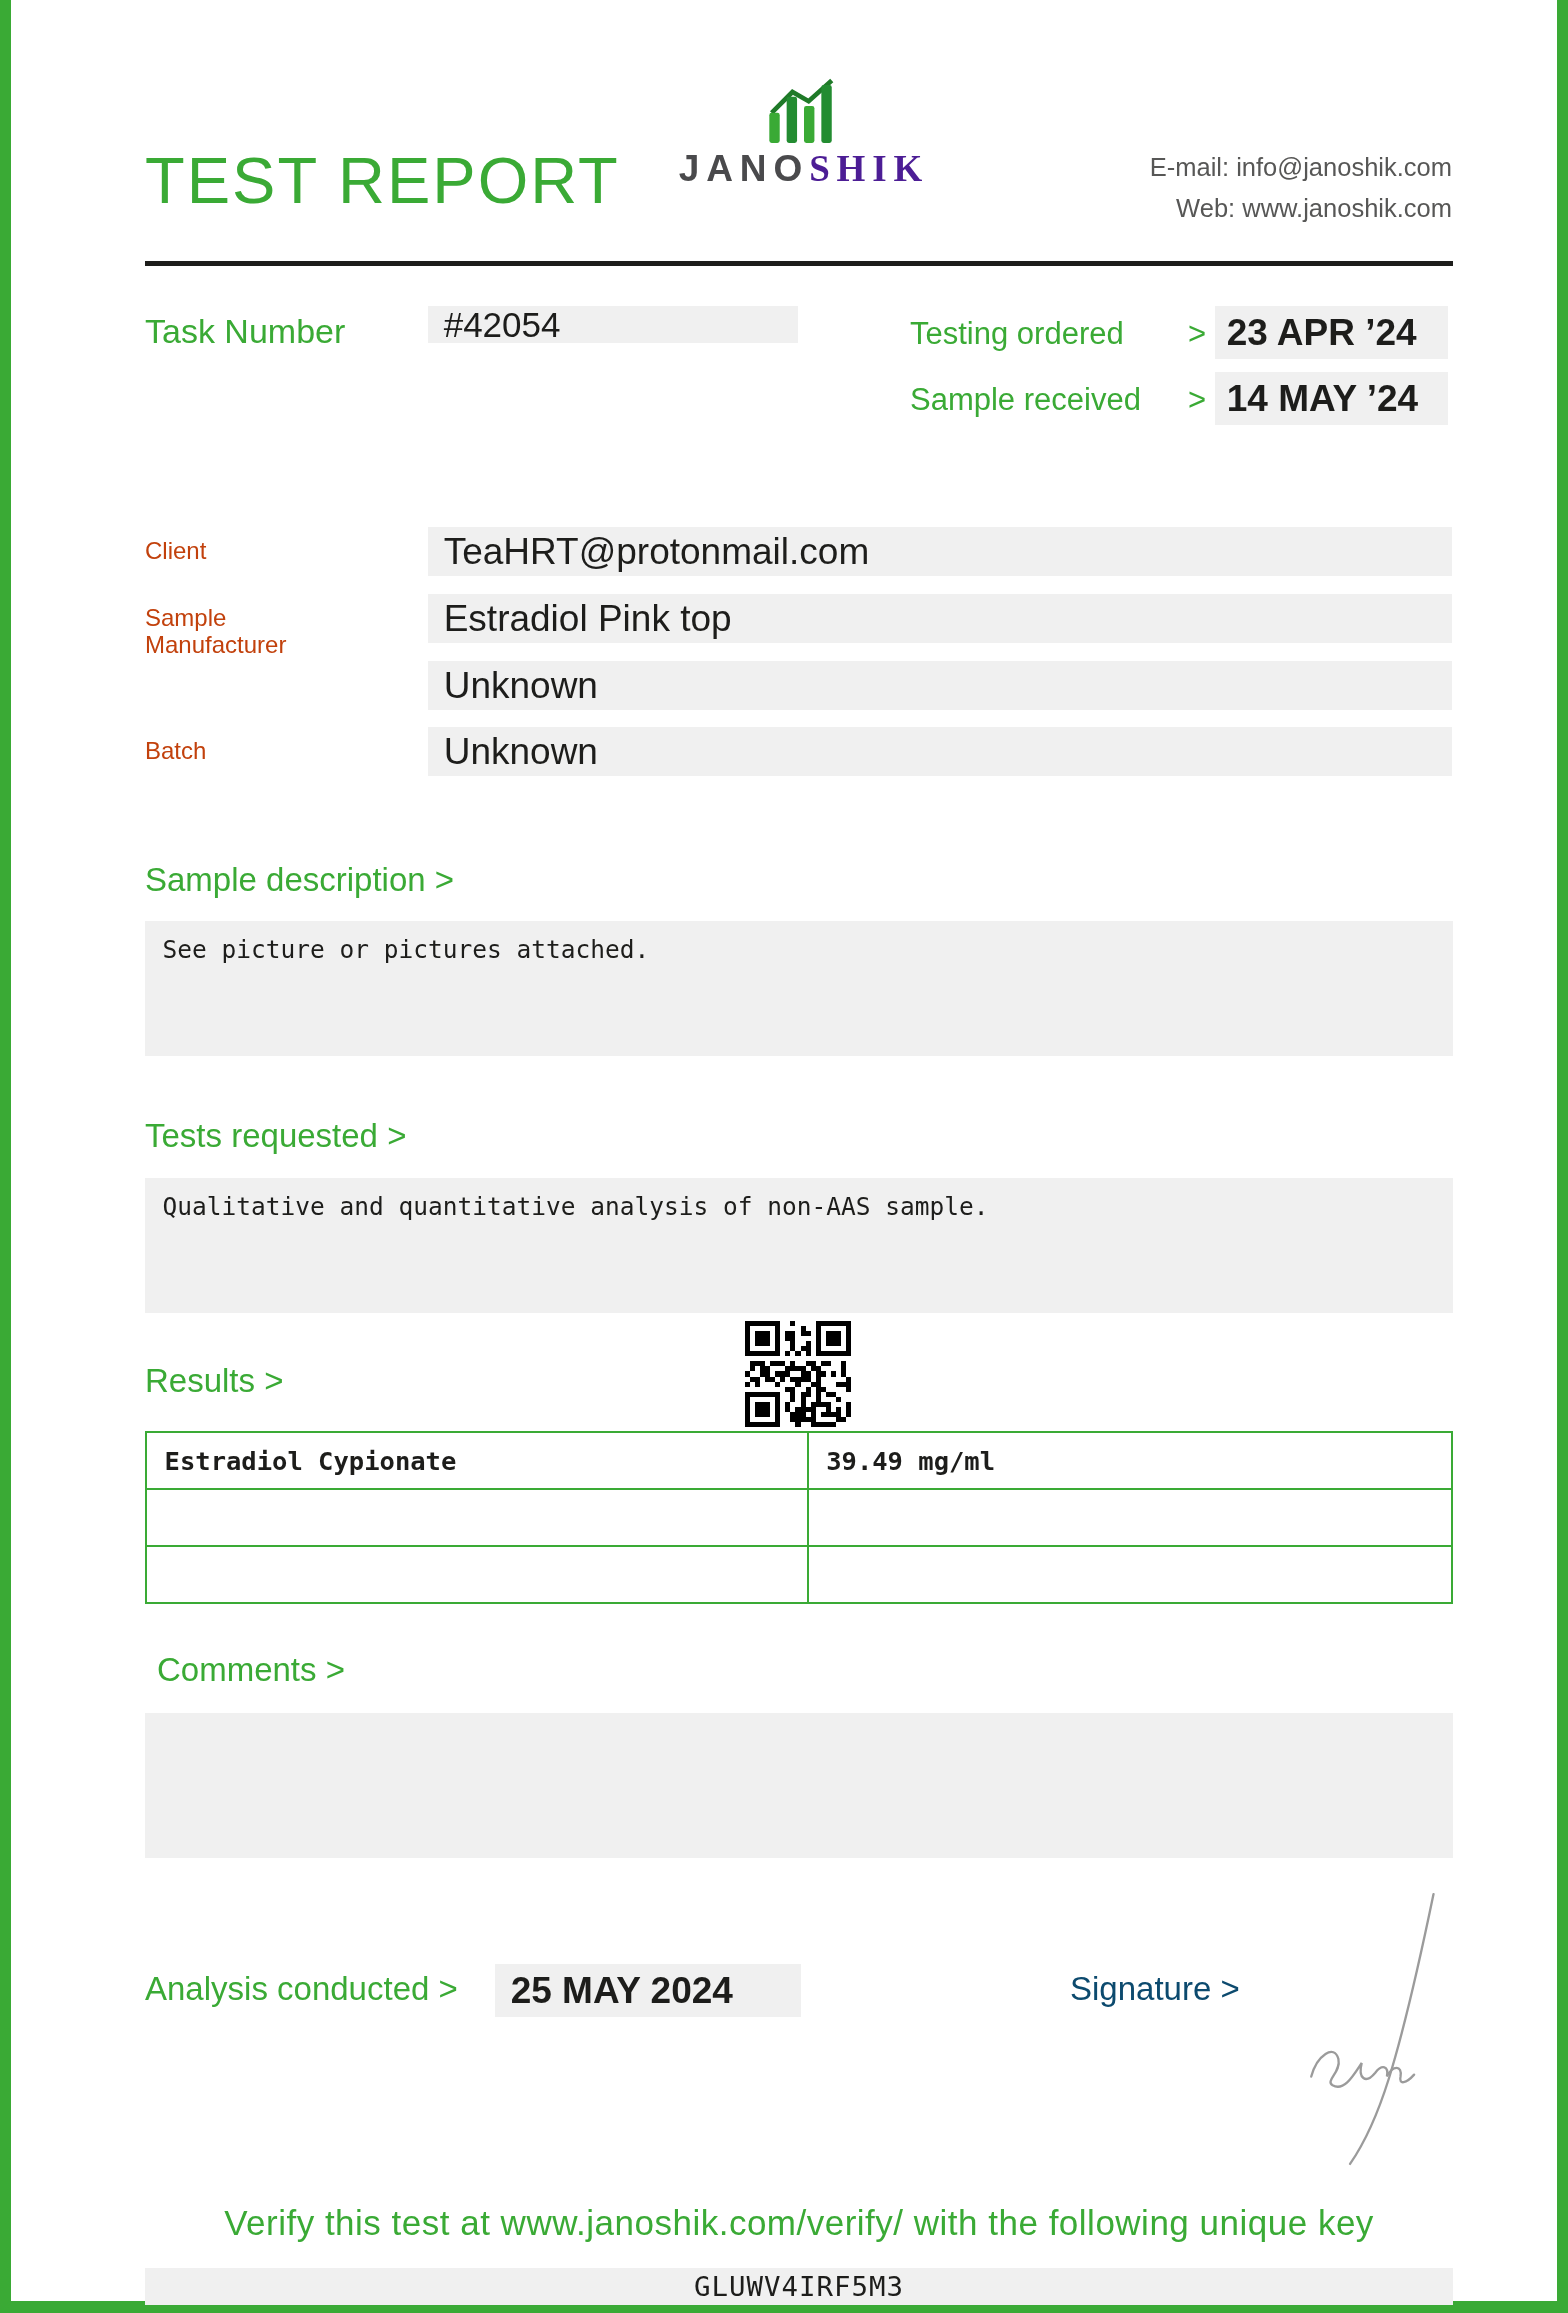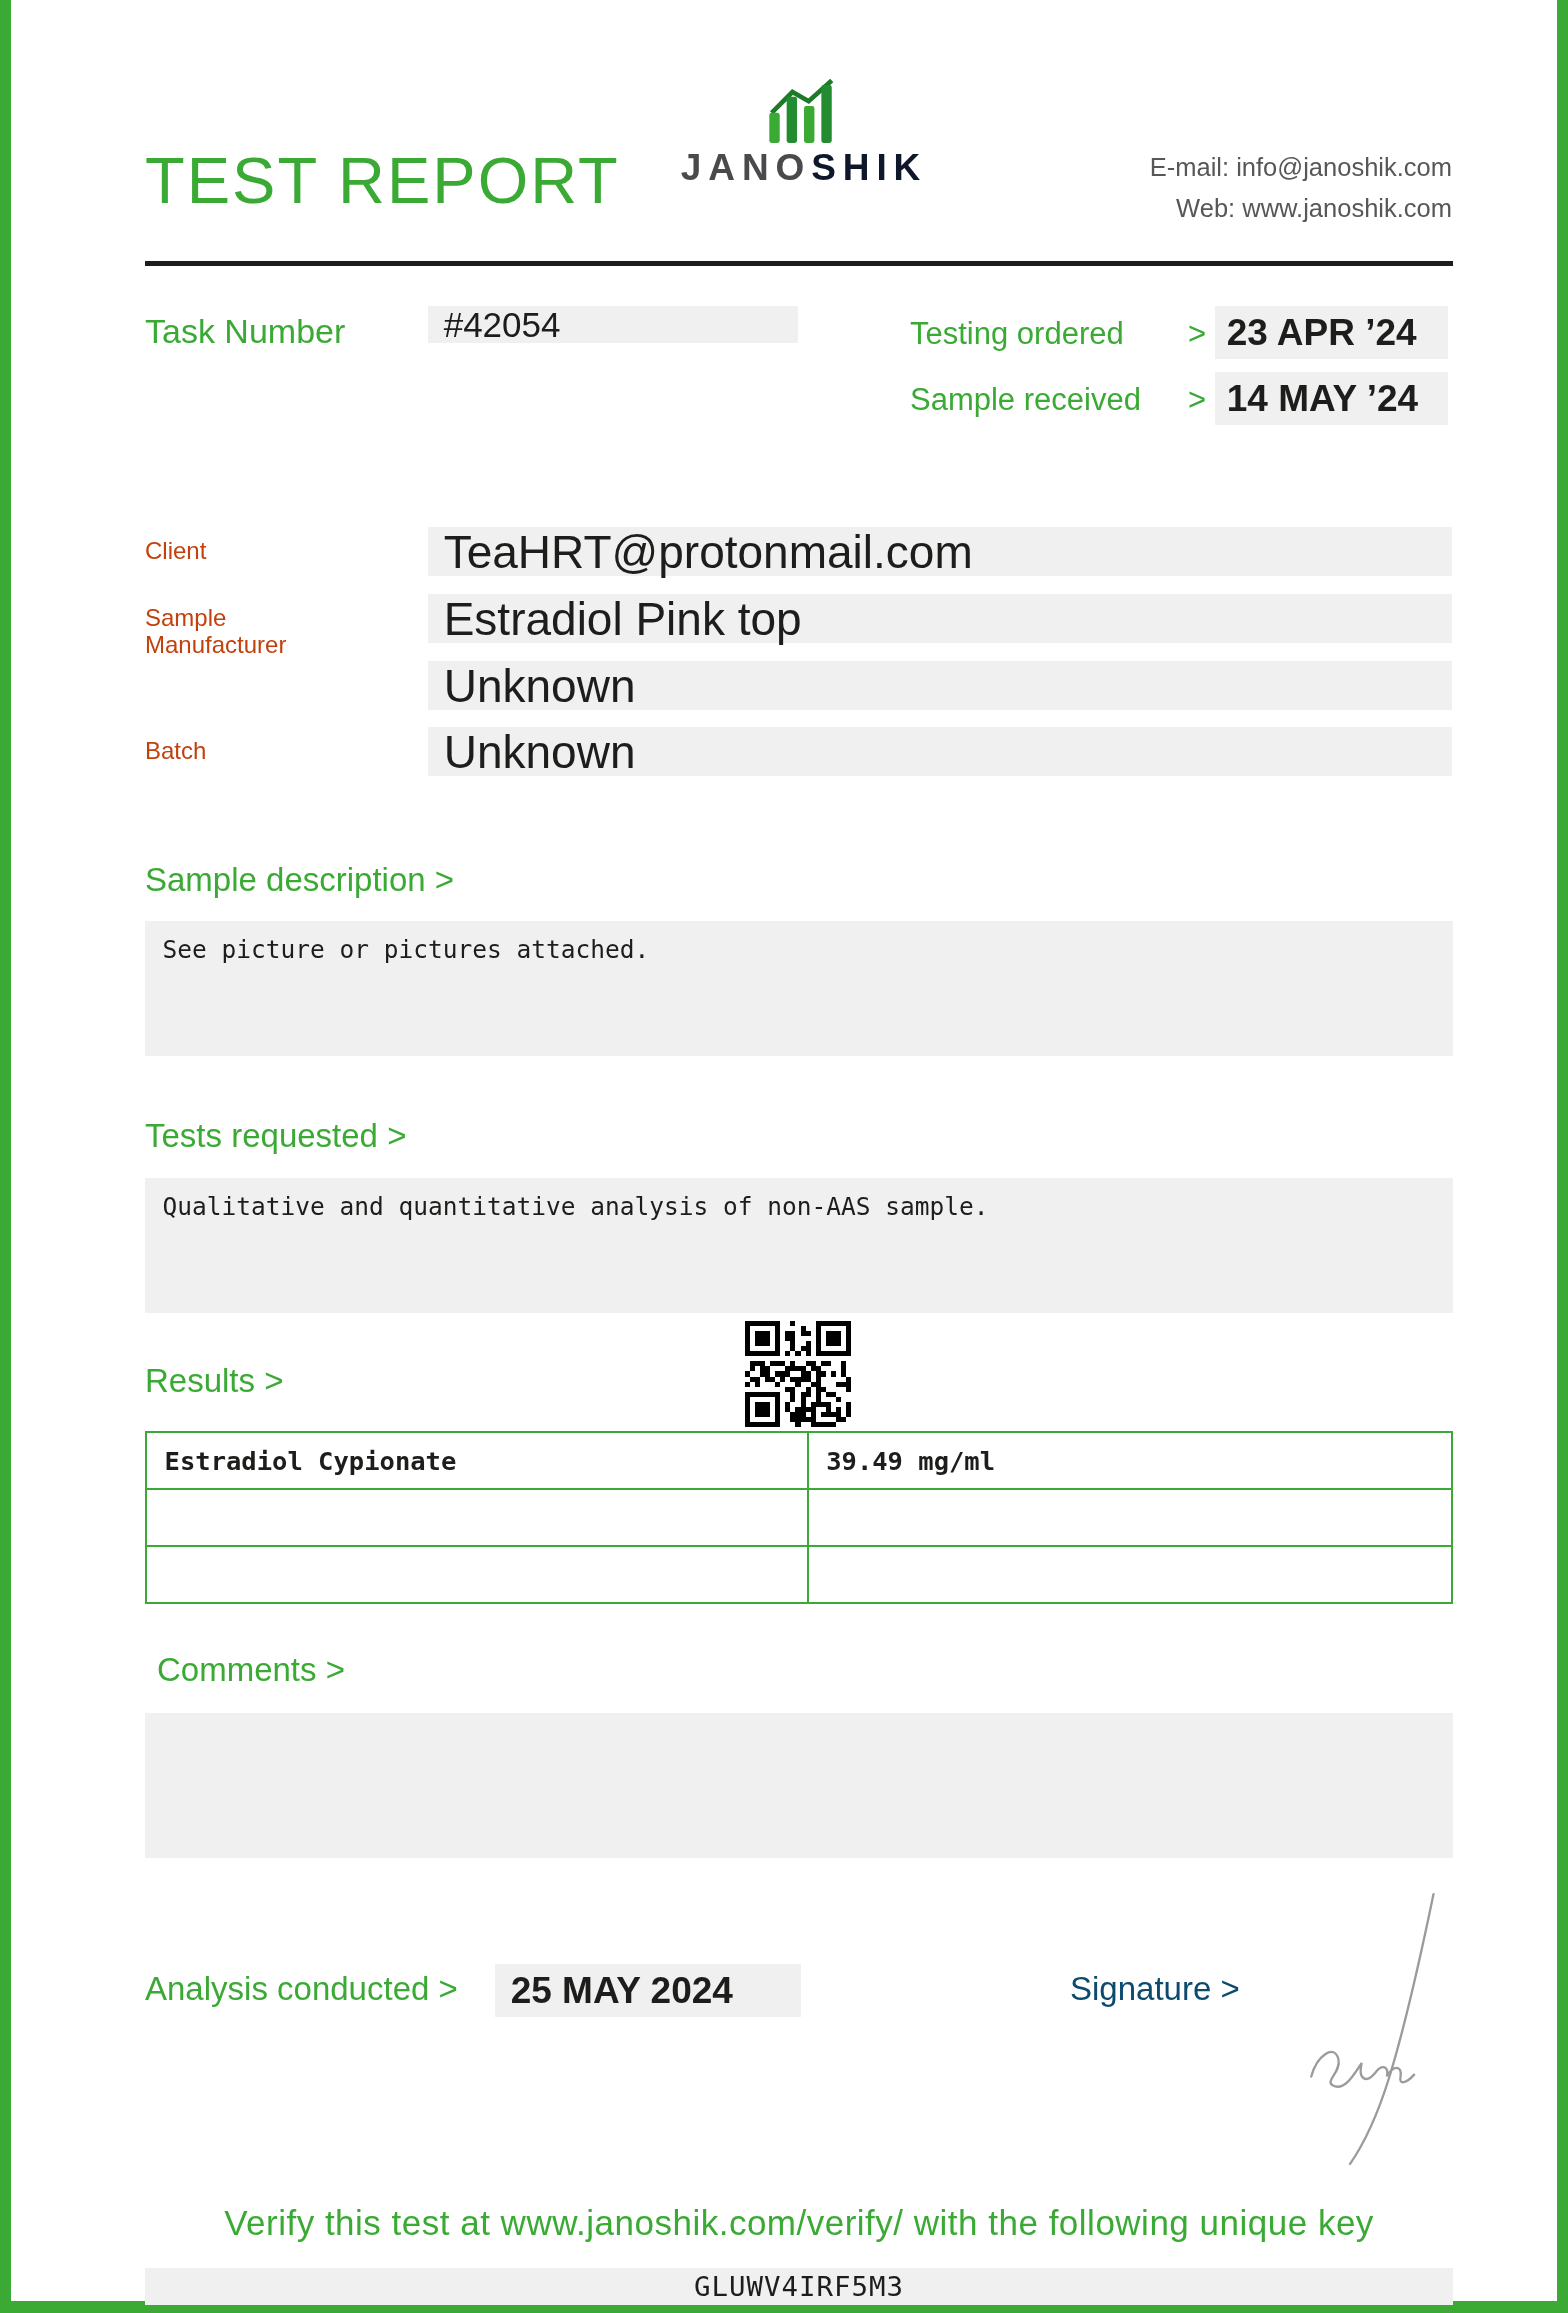--- a/index.html
+++ b/index.html
@@ -17,39 +17,39 @@
   .edge.left{left:0;top:0;width:10.8px;height:2313px;}
   .edge.right{left:1557px;top:0;width:10.8px;height:2313px;}
   .edge.bottom{left:0;top:2301px;width:1568px;height:11.8px;}
 
   
   .title{left:145px;top:143px;font-size:65px;letter-spacing:2px;color:#3aaa35;}
   .logo{left:647px;top:78px;width:314px;text-align:center;}
   .logo svg{display:block;margin:0 auto;}
   .wordmark{margin-top:3.9px;font-size:37px;font-weight:700;letter-spacing:6.9px;}
   .wordmark .jano{color:#4a4a4c;}
-  .wordmark .shik{color:#0f172a;}
+  .wordmark .shik{color:#4c1d95;font-family:Liberation Serif, serif;}
   .contact{right:116px;top:147px;text-align:right;color:#575756;font-size:25.5px;line-height:41px;}
   .rule{left:145px;top:261px;width:1308px;height:4.9px;background:#1d1d1b;}
 
   
   .green-label{color:#3aaa35;}
   .task-label{left:145px;top:312px;font-size:34px;}
   .box{background:#f0f0f0;display:flex;align-items:center;padding-left:15.7px;box-sizing:border-box;}
   .task-box{left:428px;top:306px;width:370px;height:37px;font-size:35px;}
   .meta-label{width:296px;display:flex;justify-content:space-between;font-size:31px;color:#3aaa35;}
   .ordered-label{left:910px;top:316px;}
   .received-label{left:910px;top:382px;}
   .date-box{left:1215px;width:233px;height:53px;font-size:37px;font-weight:700;padding-left:11.8px;}
   .ordered-box{top:306px;}
   .received-box{top:372px;}
 
   
   .detail-label{left:145px;font-size:24px;color:#c2410c;}
-  .detail-box{left:428px;width:1024px;height:49px;font-size:46px;}
+  .detail-box{left:428px;width:1024px;height:49px;font-size:37px;}
 
   
   .section-heading{left:145px;font-size:33px;color:#3aaa35;}
   .body-box{left:145px;width:1308px;background:#f0f0f0;box-sizing:border-box;
             padding:13.7px 17.6px;font-family:"DejaVu Sans Mono", monospace;font-size:24.5px;color:#1d1d1b;}
   .desc-box{top:921px;height:135px;}
   .tests-box{top:1178px;height:135px;}
   .comments-box{top:1713px;height:145px;}
 
   

